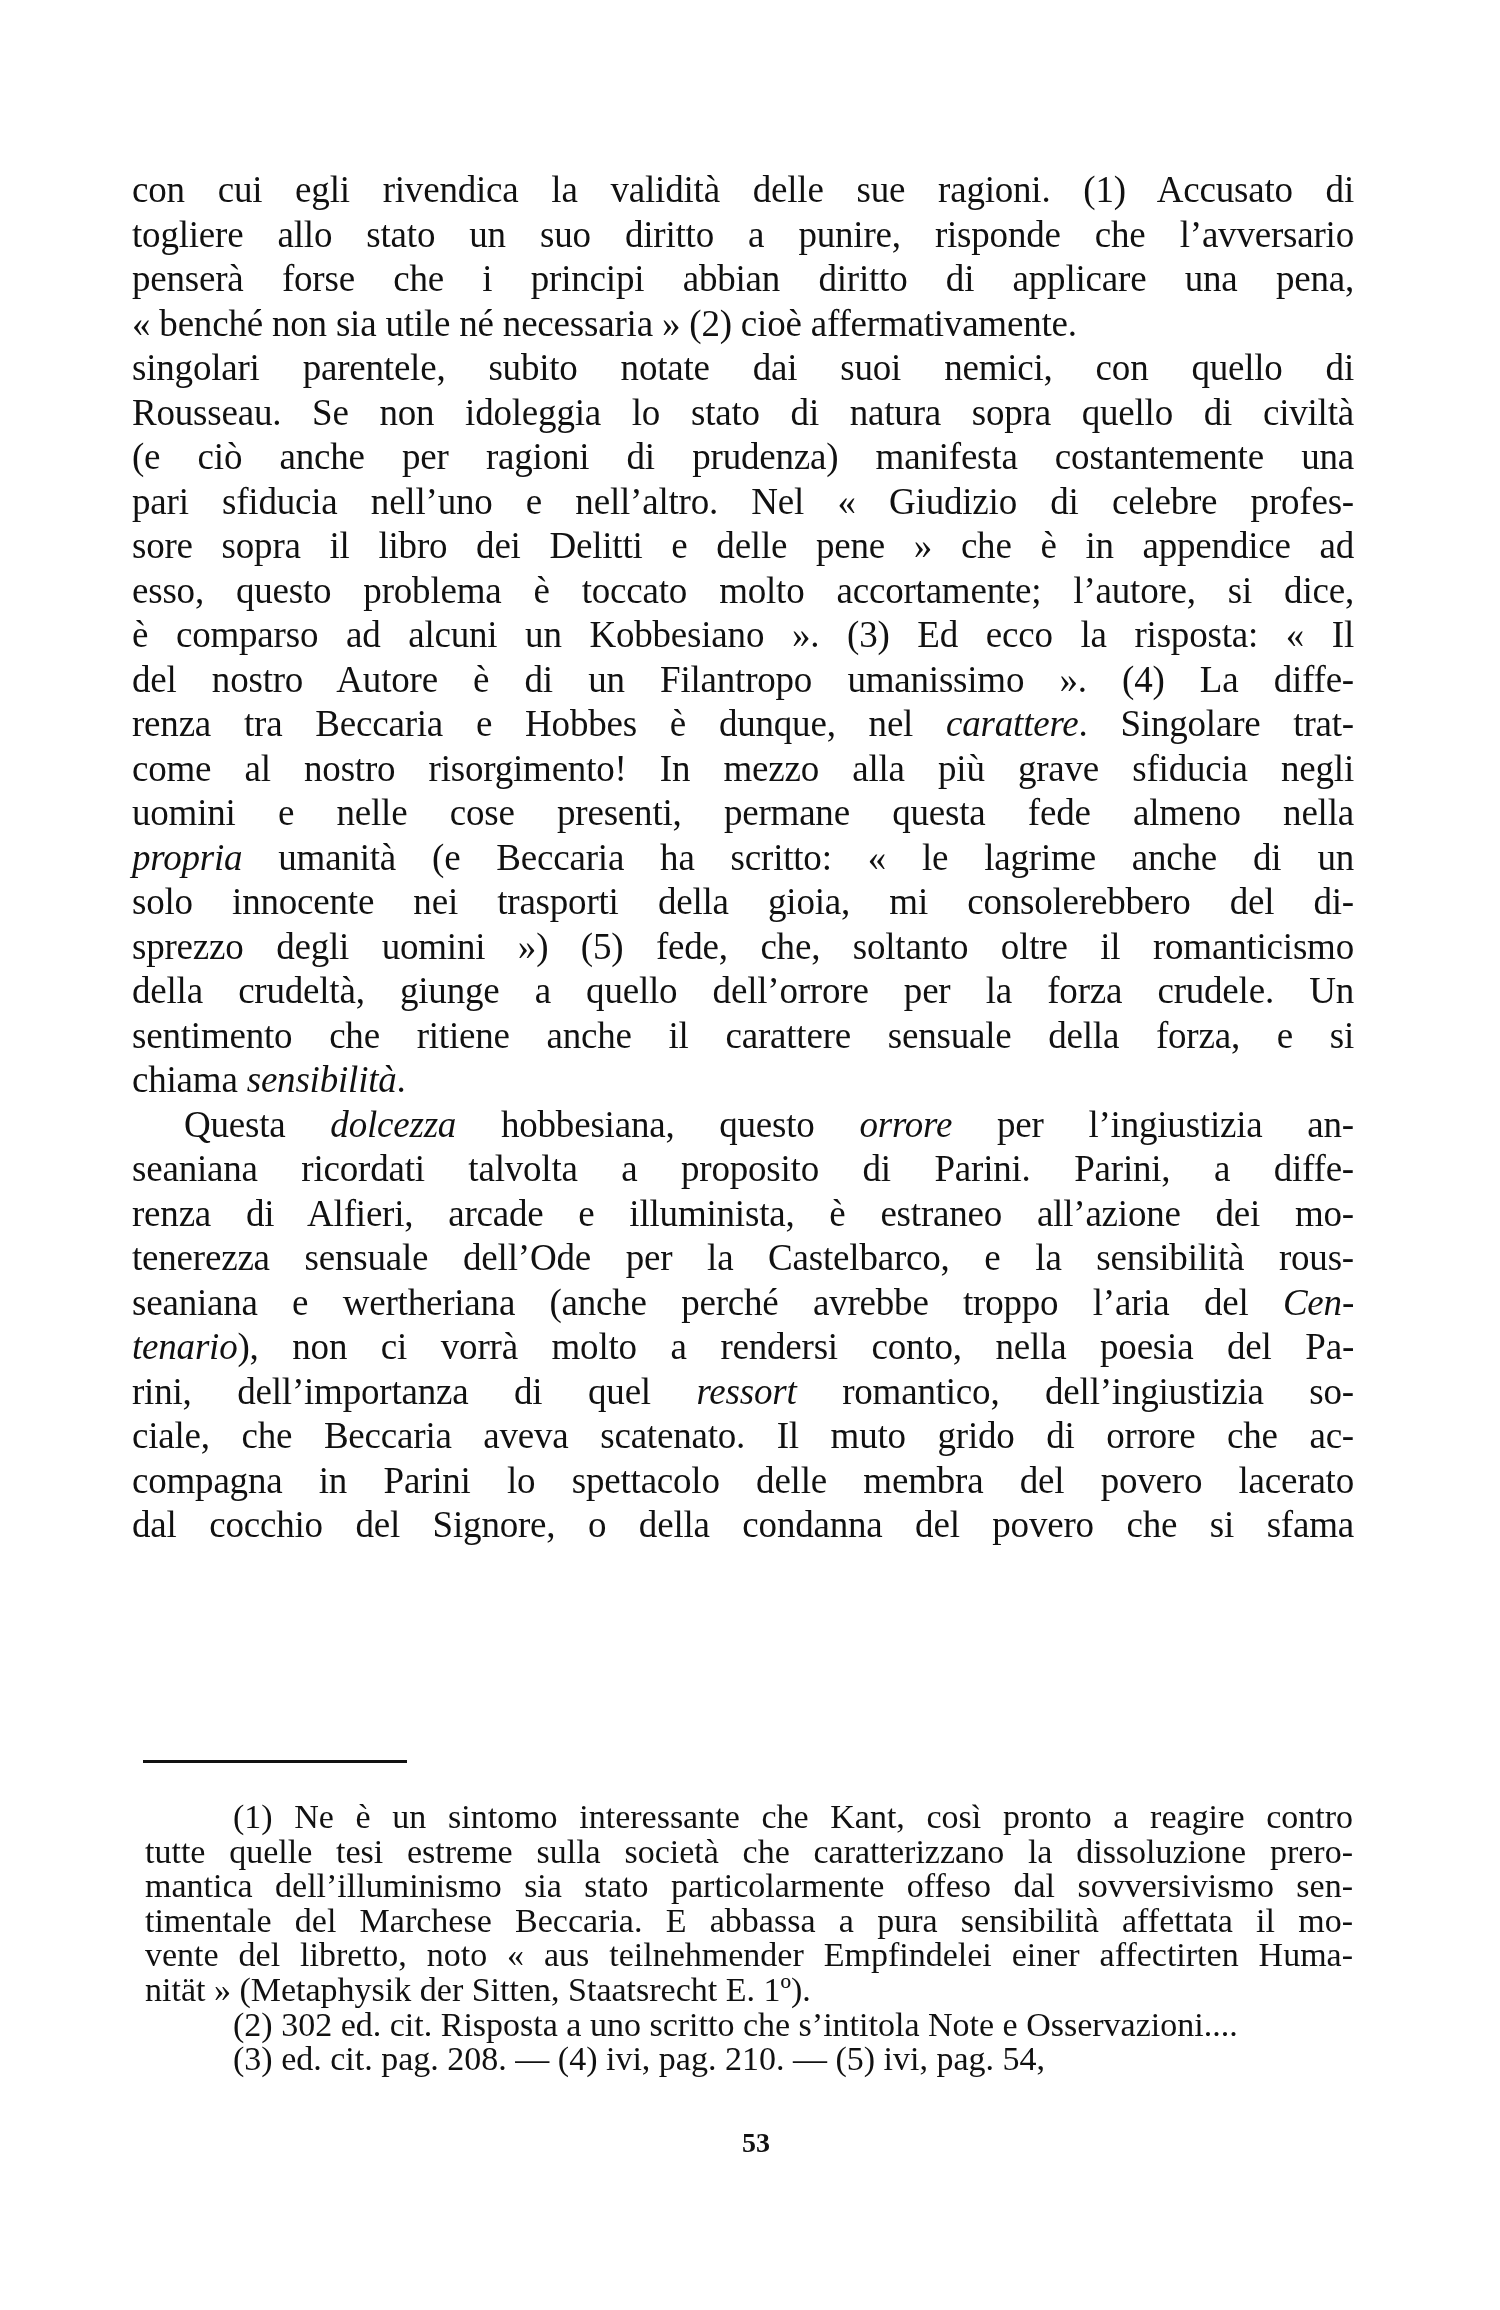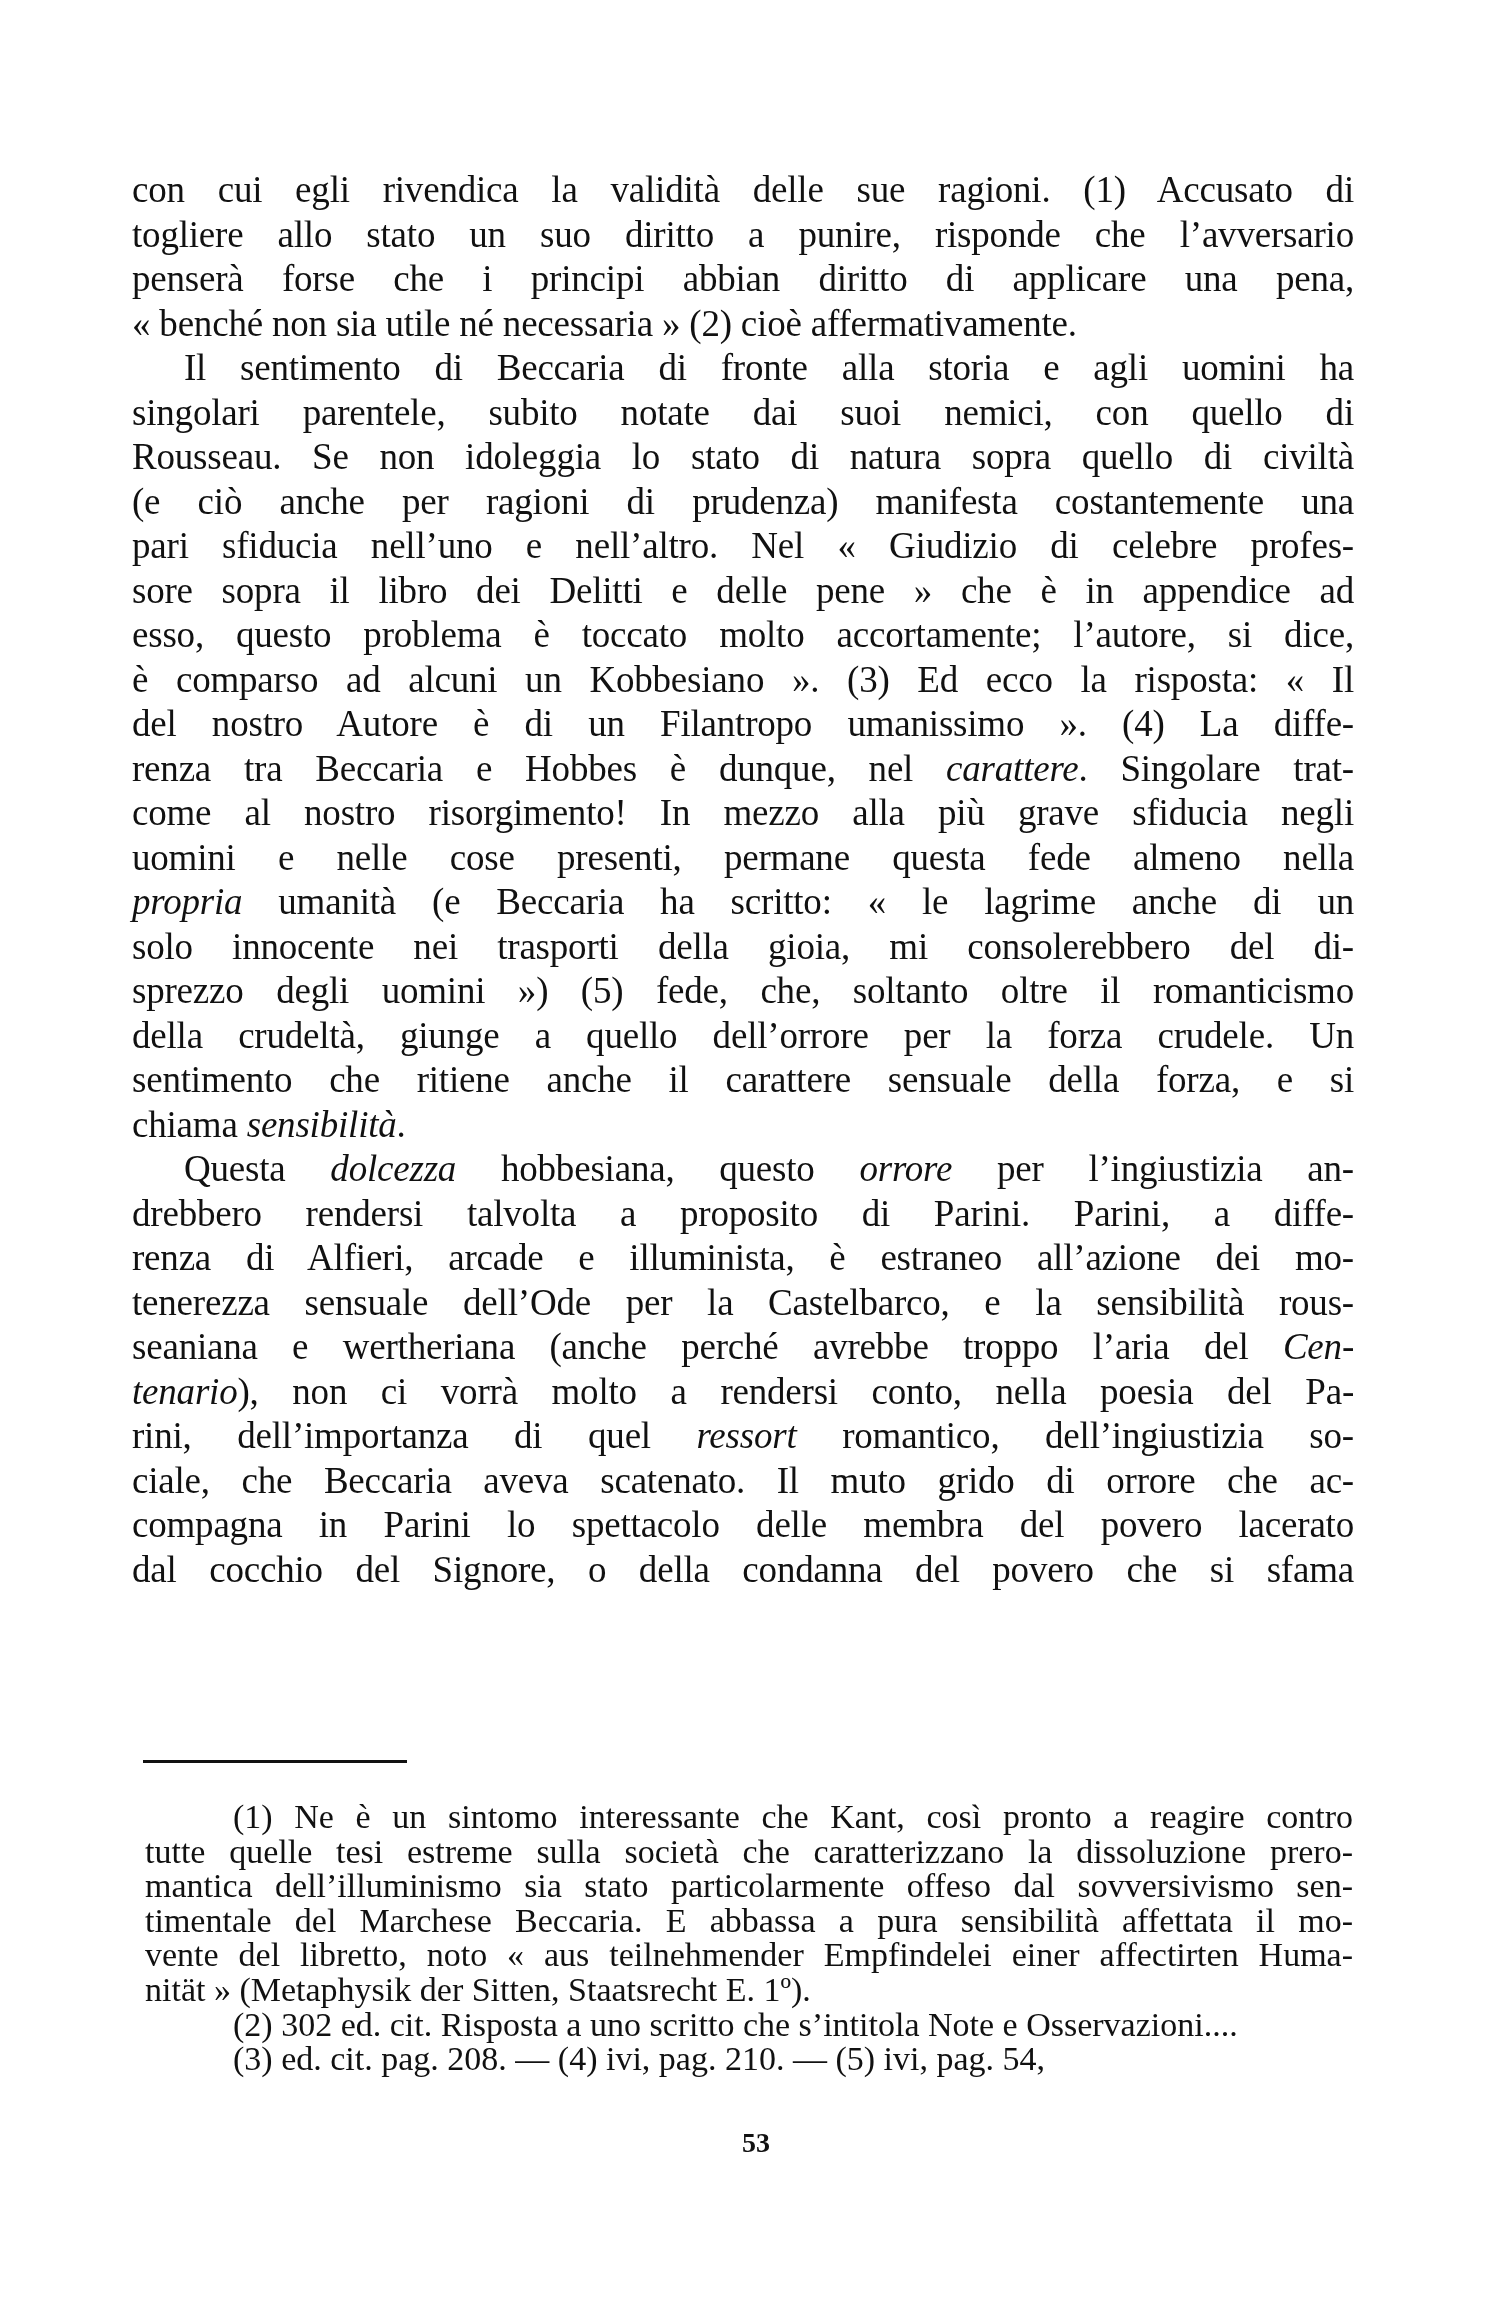--- a/index.html
+++ b/index.html
@@ -29,40 +29,39 @@
 </style>
 </head>
 <body>
 
 <div class="page">
   <div class="body-text" id="body-text">
       <div class="line"><span>con cui egli rivendica la validità delle sue ragioni. (1) Accusato di</span></div>
       <div class="line"><span>togliere allo stato un suo diritto a punire, risponde che l’avversario</span></div>
       <div class="line"><span>penserà forse che i principi abbian diritto di applicare una pena,</span></div>
       <div class="line last"><span>« benché non sia utile né necessaria » (2) cioè affermativamente.</span></div>
-      <div class="line indent"><span>Il sentimento di Beccaria di fronte alla storia e agli uomini ha</span></div>
       <div class="line"><span>singolari parentele, subito notate dai suoi nemici, con quello di</span></div>
       <div class="line"><span>Rousseau. Se non idoleggia lo stato di natura sopra quello di civiltà</span></div>
       <div class="line"><span>(e ciò anche per ragioni di prudenza) manifesta costantemente una</span></div>
       <div class="line"><span>pari sfiducia nell’uno e nell’altro. Nel « Giudizio di celebre profes-</span></div>
       <div class="line"><span>sore sopra il libro dei Delitti e delle pene » che è in appendice ad</span></div>
       <div class="line"><span>esso, questo problema è toccato molto accortamente; l’autore, si dice,</span></div>
       <div class="line"><span>è comparso ad alcuni un Kobbesiano ». (3) Ed ecco la risposta: « Il</span></div>
       <div class="line"><span>del nostro Autore è di un Filantropo umanissimo ». (4) La diffe-</span></div>
       <div class="line"><span>renza tra Beccaria e Hobbes è dunque, nel </span><span class="it">carattere</span><span>. Singolare trat-</span></div>
       <div class="line"><span>come al nostro risorgimento! In mezzo alla più grave sfiducia negli</span></div>
       <div class="line"><span>uomini e nelle cose presenti, permane questa fede almeno nella</span></div>
       <div class="line"><span class="it">propria</span><span> umanità (e Beccaria ha scritto: « le lagrime anche di un</span></div>
       <div class="line"><span>solo innocente nei trasporti della gioia, mi consolerebbero del di-</span></div>
       <div class="line"><span>sprezzo degli uomini ») (5) fede, che, soltanto oltre il romanticismo</span></div>
       <div class="line"><span>della crudeltà, giunge a quello dell’orrore per la forza crudele. Un</span></div>
       <div class="line"><span>sentimento che ritiene anche il carattere sensuale della forza, e si</span></div>
       <div class="line last"><span>chiama </span><span class="it">sensibilità</span><span>.</span></div>
       <div class="line indent"><span>Questa </span><span class="it">dolcezza</span><span> hobbesiana, questo </span><span class="it">orrore</span><span> per l’ingiustizia an-</span></div>
-      <div class="line"><span>drebbero rendersi talvolta a proposito di Parini. Parini, a diffe-</span></div>
+      <div class="line"><span>seaniana ricordati talvolta a proposito di Parini. Parini, a diffe-</span></div>
       <div class="line"><span>renza di Alfieri, arcade e illuminista, è estraneo all’azione dei mo-</span></div>
       <div class="line"><span>tenerezza sensuale dell’Ode per la Castelbarco, e la sensibilità rous-</span></div>
       <div class="line"><span>seaniana e wertheriana (anche perché avrebbe troppo l’aria del </span><span class="it">Cen-</span></div>
       <div class="line"><span class="it">tenario</span><span>), non ci vorrà molto a rendersi conto, nella poesia del Pa-</span></div>
       <div class="line"><span>rini, dell’importanza di quel </span><span class="it">ressort</span><span> romantico, dell’ingiustizia so-</span></div>
       <div class="line"><span>ciale, che Beccaria aveva scatenato. Il muto grido di orrore che ac-</span></div>
       <div class="line"><span>compagna in Parini lo spettacolo delle membra del povero lacerato</span></div>
       <div class="line"><span>dal cocchio del Signore, o della condanna del povero che si sfama</span></div>
     </div>
   <div class="rule"></div>

